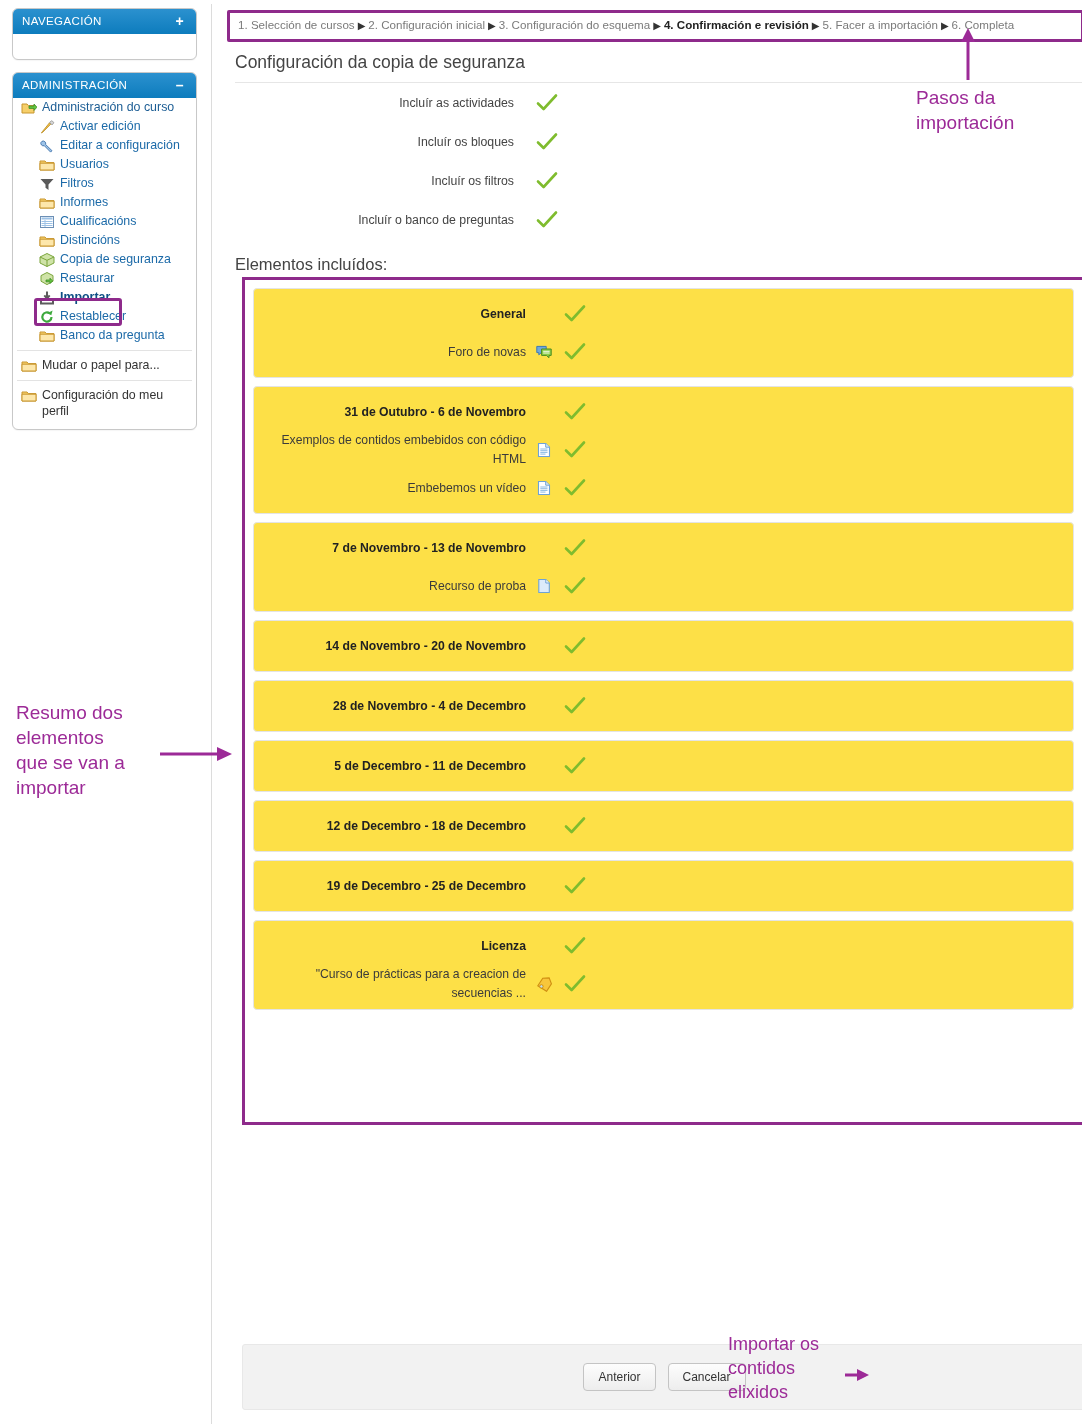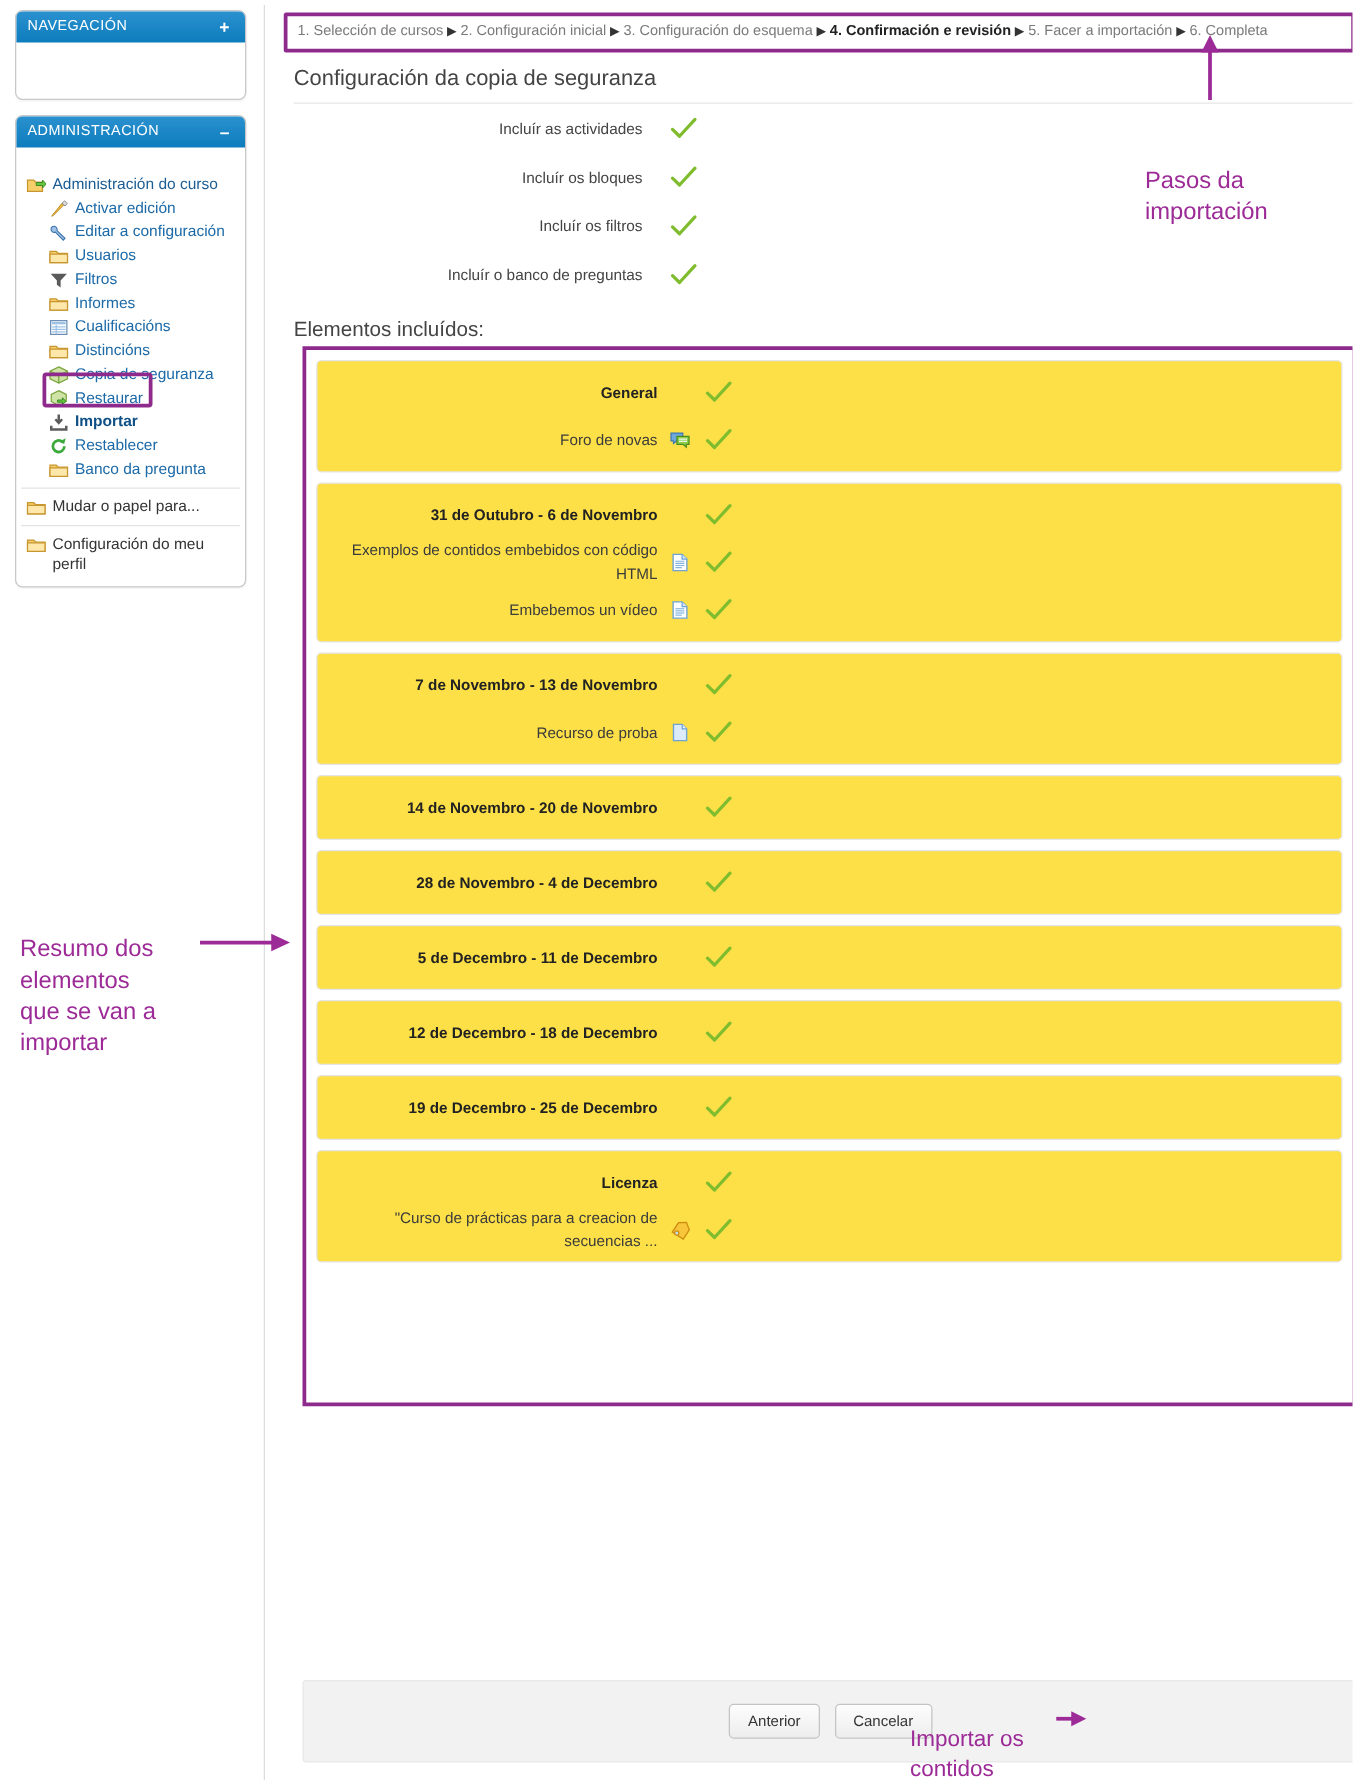--- a/index.html
+++ b/index.html
@@ -29,21 +29,21 @@
     background:linear-gradient(#2b91cf,#0d7cbd);
     color:#fff;
     font-size:11.5px;
     letter-spacing:.4px;
     padding:5px 9px 6px 9px;
     display:flex;align-items:center;justify-content:space-between;
     height:14px;
   }
   .block-header .ttl{font-weight:400;}
   .block-header .pm{font-weight:bold;font-size:14px;line-height:10px;padding-right:3px;}
-  .block-body{padding:20px 4px 9px 4px;}
+  .block-body{padding:0 4px 9px 4px;}
   .nav-empty{height:16px;}
 
   .navrow{
     display:flex;align-items:flex-start;
     padding:1px 2px;
     line-height:16px;
   }
   .navrow .ico{flex:0 0 auto;width:17px;height:17px;margin-right:4px;position:relative;top:1px;}
   .navrow .lbl{font-size:12.4px;color:#1c5d94;}
   .navrow.lvl0{padding-left:4px;}
@@ -144,21 +144,20 @@
     text-align:center;
   }
 
   
   .anno{
     position:absolute;
     color:#9c2a97;
     font-size:19px;
     line-height:25px;
     font-family:"Liberation Sans",sans-serif;
-    margin-top:47px;
   }
   .anno-sm{font-size:18px;line-height:24px;}
   svg.anno-arrow{position:absolute;overflow:visible;}
 
   
   .ico svg{display:block;}
 </style>
 </head>
 <body>
 

